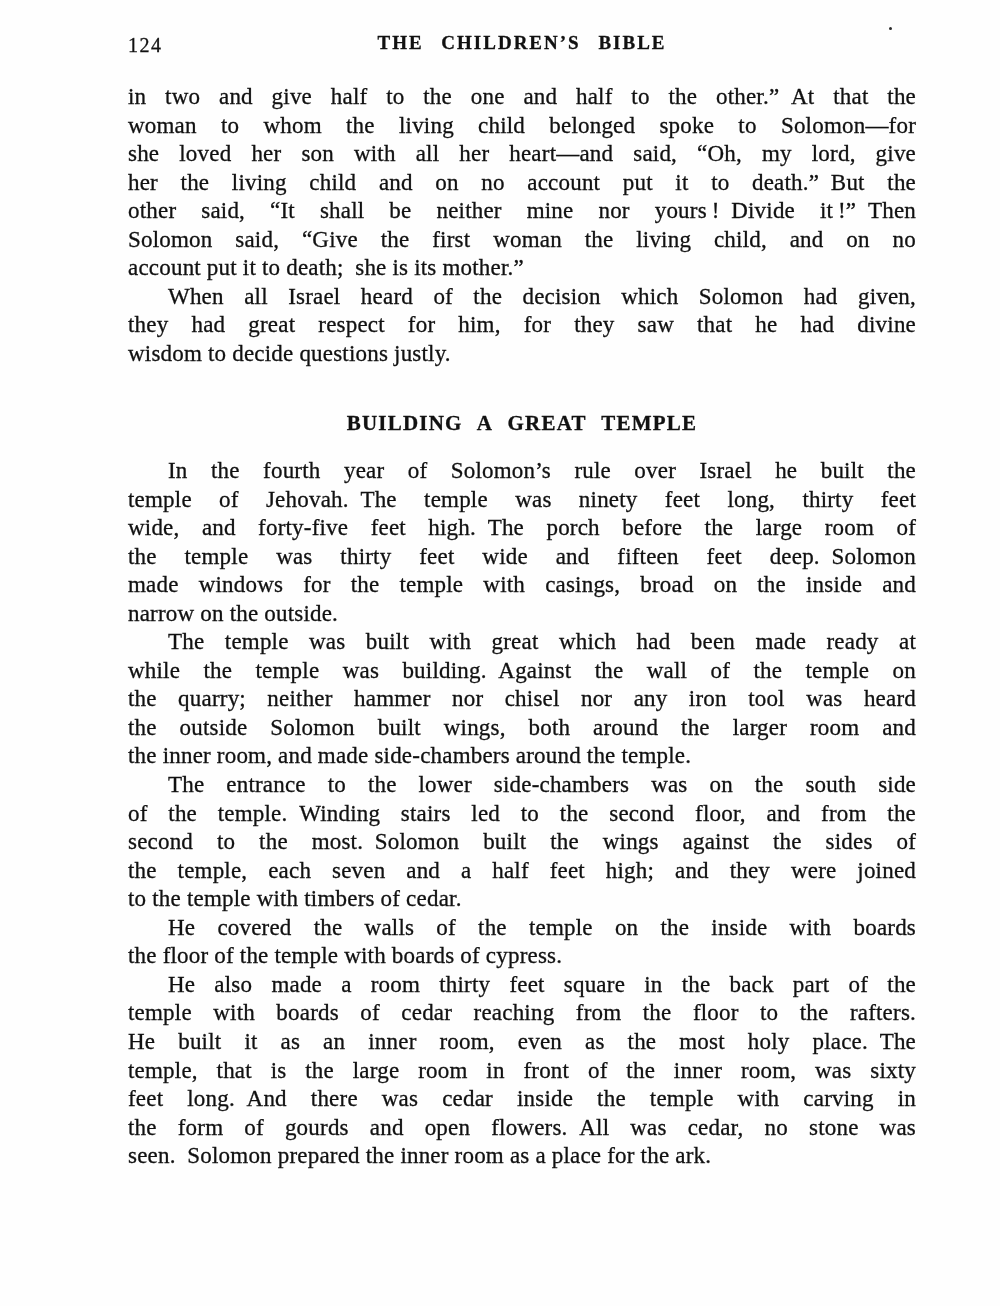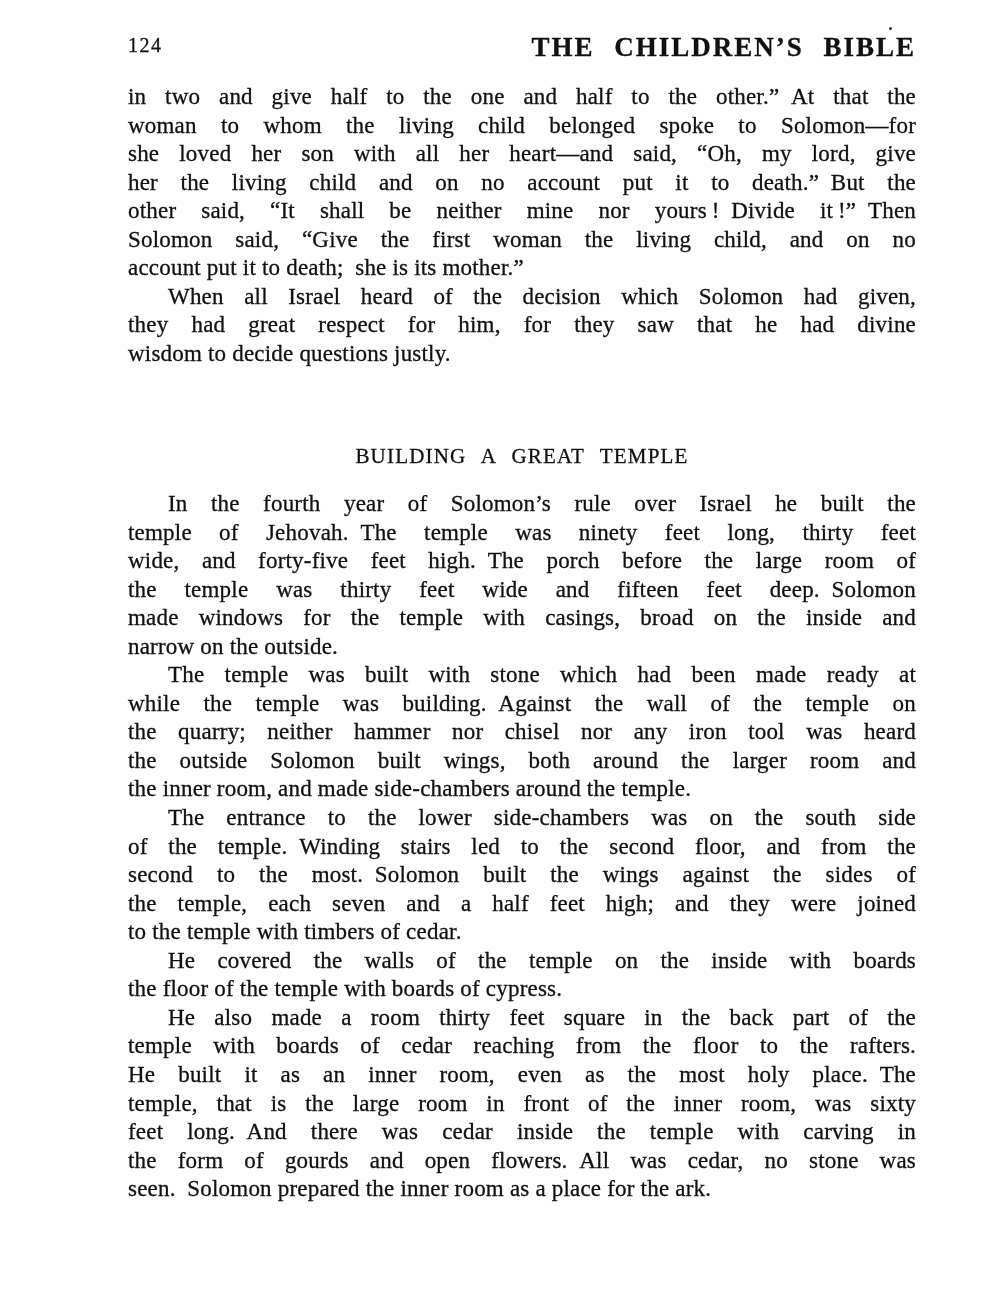--- a/index.html
+++ b/index.html
@@ -26,22 +26,22 @@
   }
   .folio {
     position: absolute;
     left: 0;
     top: 2px;
     font-size: 20px;
     letter-spacing: 1.5px;
   }
   .running-title {
     display: block;
-    text-align: right;
-    font-size: 27px;
+    text-align: center;
+    font-size: 19px;
     font-weight: bold;
     letter-spacing: 2px;
     word-spacing: 11px;
   }
   .speck {
     position: absolute;
     left: 889px;
     top: 27px;
     width: 3px;
     height: 3px;
@@ -59,24 +59,24 @@
   }
   .para { margin: 0; padding: 0; }
   .line {
     display: block;
     text-align: justify;
     text-align-last: justify;
   }
   .line.end { text-align-last: left; }
   .indent .line:first-child { text-indent: 40px; }
   .section-heading {
-    margin: 74px 0 19px 0;
+    margin: 41px 0 19px 0;
     text-align: center;
     font-size: 21px;
-    font-weight: normal;
+    font-weight: bold;
     letter-spacing: 1.2px;
     word-spacing: 9px;
   }
 </style>
 </head>
 <body>
 
 <div class="page">
 
   <header class="running-head">
@@ -109,21 +109,21 @@
     <p class="para indent">
         <span class="line">In the fourth year of Solomon’s rule over Israel he built the</span>
         <span class="line">temple of Jehovah. The temple was ninety feet long, thirty feet</span>
         <span class="line">wide, and forty-five feet high. The porch before the large room of</span>
         <span class="line">the temple was thirty feet wide and fifteen feet deep. Solomon</span>
         <span class="line">made windows for the temple with casings, broad on the inside and</span>
         <span class="line end">narrow on the outside.</span>
       </p>
 
     <p class="para indent">
-        <span class="line">The temple was built with stone which had been made ready at</span>
+        <span class="line">The temple was built with great which had been made ready at</span>
         <span class="line">while the temple was building. Against the wall of the temple on</span>
         <span class="line">the quarry; neither hammer nor chisel nor any iron tool was heard</span>
         <span class="line">the outside Solomon built wings, both around the larger room and</span>
         <span class="line end">the inner room, and made side-chambers around the temple.</span>
       </p>
 
     <p class="para indent">
         <span class="line">The entrance to the lower side-chambers was on the south side</span>
         <span class="line">of the temple. Winding stairs led to the second floor, and from the</span>
         <span class="line">second to the most. Solomon built the wings against the sides of</span>

